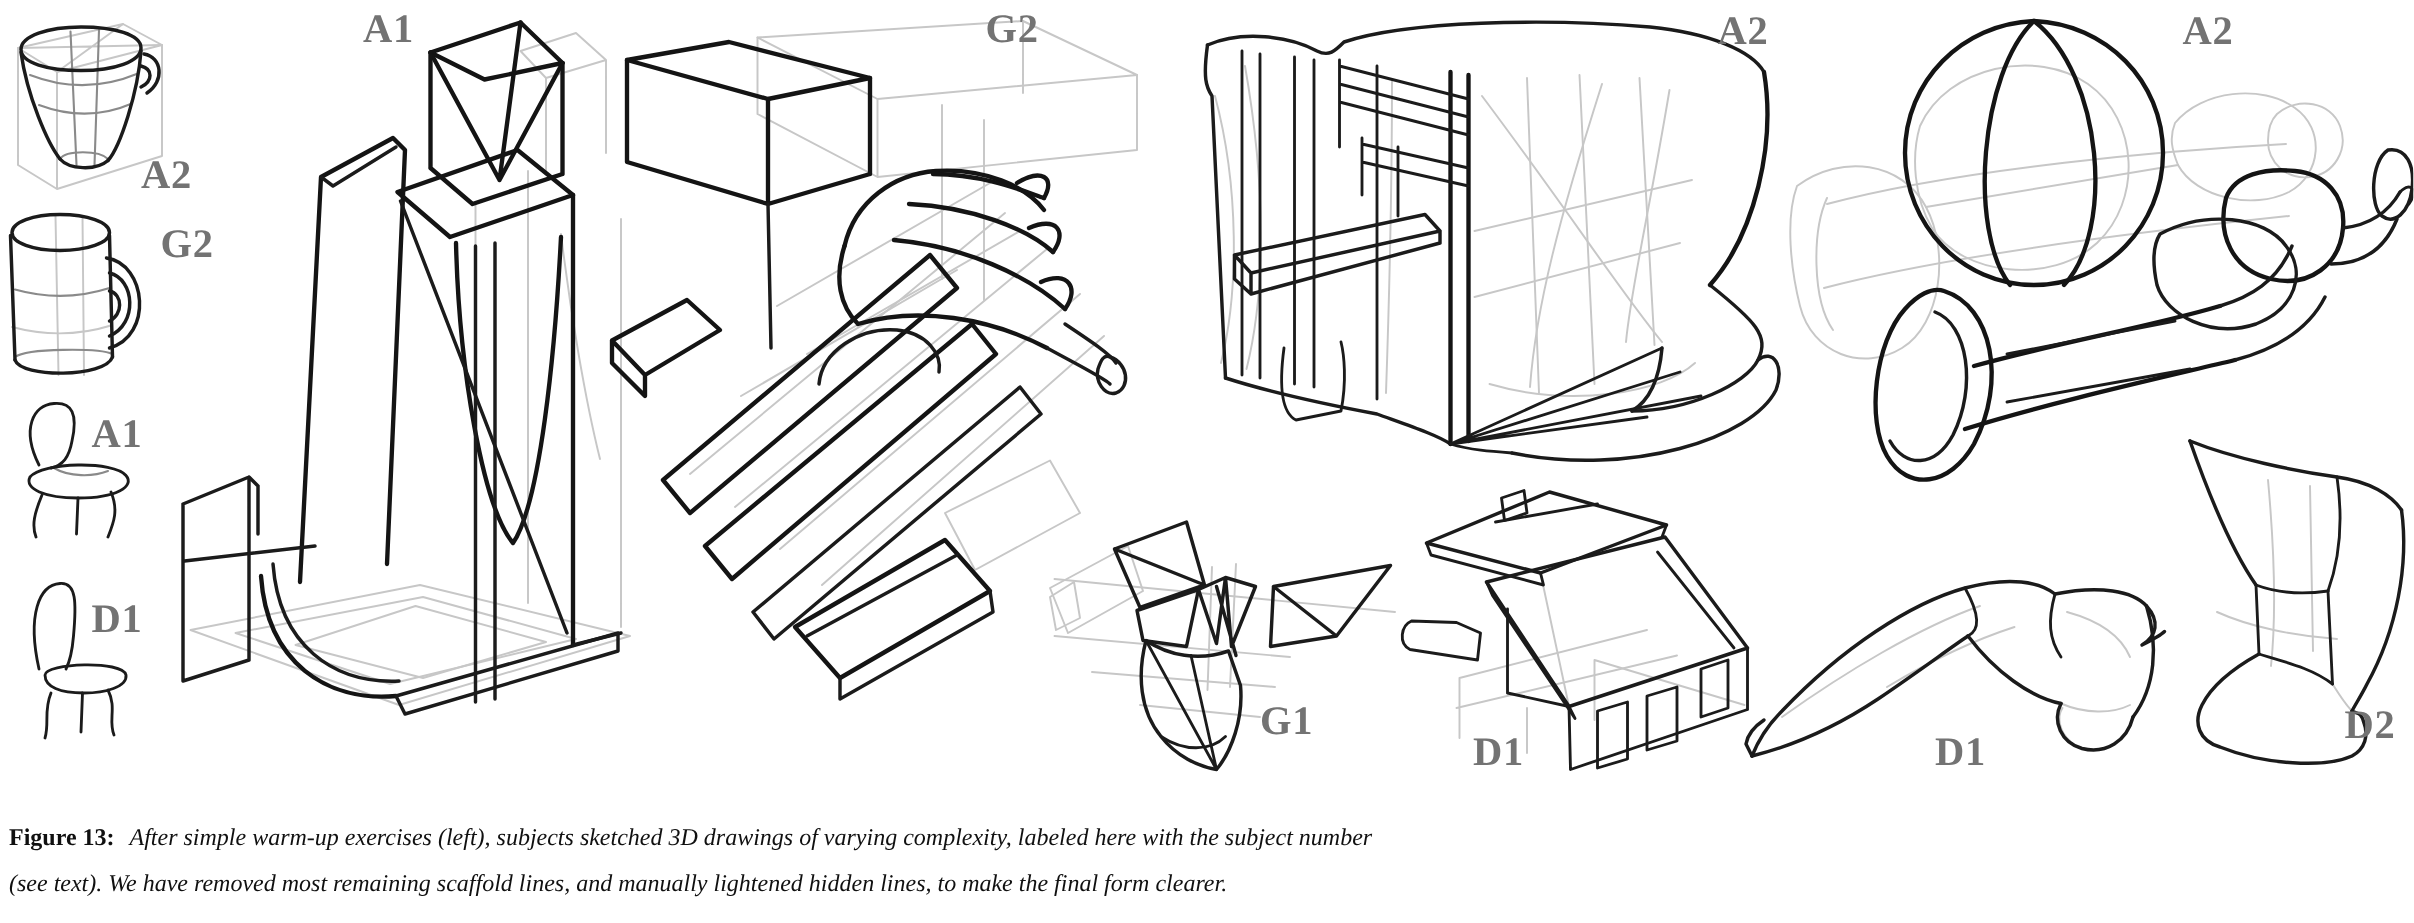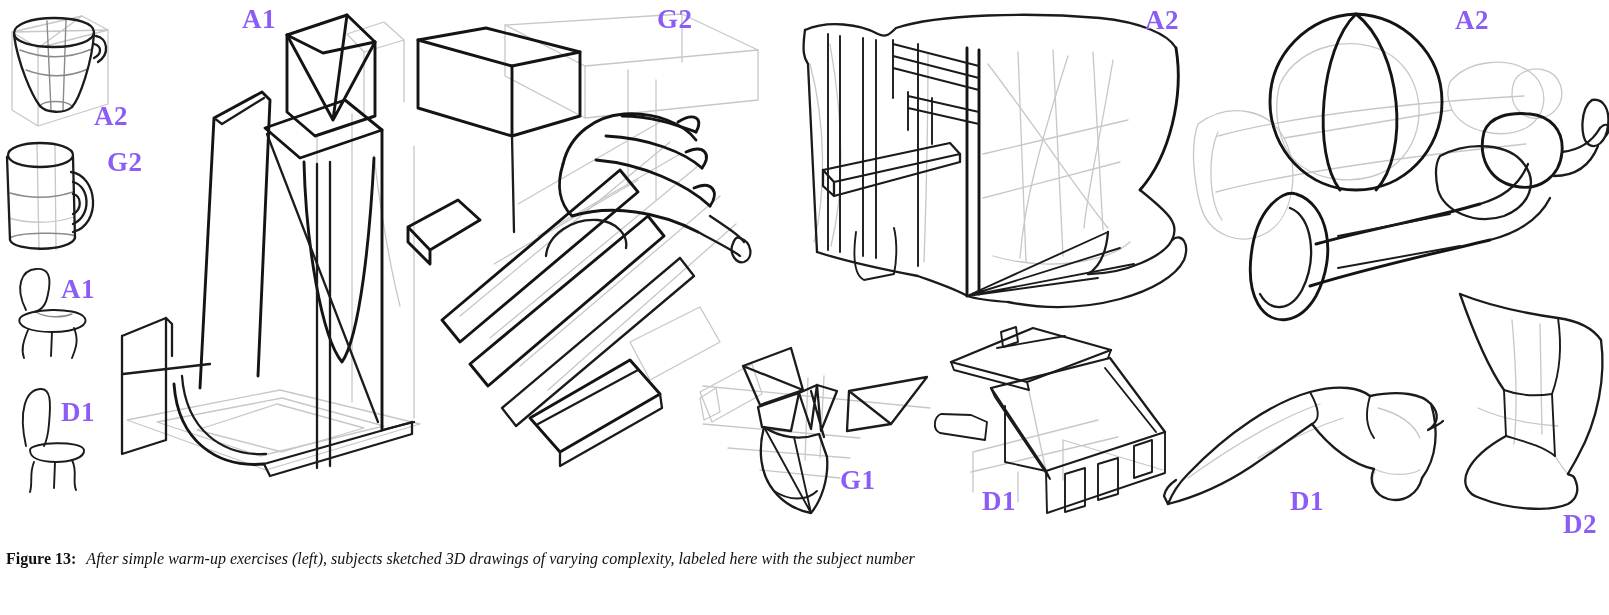--- a/index.html
+++ b/index.html
@@ -6,21 +6,21 @@
   .stage{position:relative;width:1609px;height:615px;background:#fff;overflow:hidden;
          font-family:"Liberation Serif", serif;}
   .panel{position:absolute;}
   svg{display:block;overflow:visible;}
   svg path, svg ellipse{fill:none;stroke-linecap:round;stroke-linejoin:round;}
   .lt path, .lt ellipse{stroke:#c7c7c7;stroke-width:1.3;}
   .md path, .md ellipse{stroke:#8a8a8a;stroke-width:1.4;}
   .dk path, .dk ellipse{stroke:#1b1b1b;stroke-width:2.3;}
   .dk3 path{stroke:#141414;stroke-width:2.9;}
   .dk2 path{stroke:#1b1b1b;stroke-width:1.9;}
-  .lbl{position:absolute;font-weight:bold;font-size:27px;color:#8b5cf6;line-height:1;
+  .lbl{position:absolute;font-weight:bold;font-size:27px;color:#737373;line-height:1;
        letter-spacing:0.5px;}
   .caption{position:absolute;left:6px;top:543px;width:1598px;font-size:16px;color:#101010;}
   .caption .cap-line{white-space:nowrap;line-height:31px;}
   .caption .cap-label{font-weight:bold;font-style:normal;margin-right:10px;}
   .caption .cap-text{font-style:italic;}
 </style>
 </head>
 <body>
 
 <div class="stage">
@@ -321,21 +321,24 @@
   <div class="lbl" style="left:107px;top:149px">G2</div>
   <div class="lbl" style="left:61px;top:276px">A1</div>
   <div class="lbl" style="left:61px;top:399px">D1</div>
   <div class="lbl" style="left:242px;top:6px">A1</div>
   <div class="lbl" style="left:657px;top:6px">G2</div>
   <div class="lbl" style="left:1145px;top:7px">A2</div>
   <div class="lbl" style="left:1455px;top:7px">A2</div>
   <div class="lbl" style="left:840px;top:467px">G1</div>
   <div class="lbl" style="left:982px;top:488px">D1</div>
   <div class="lbl" style="left:1290px;top:488px">D1</div>
-  <div class="lbl" style="left:1563px;top:511px">D2</div>
+  <div class="lbl" style="left:1563px;top:470px">D2</div>
 
   <div class="caption">
     <div class="cap-line">
       <span class="cap-label">Figure 13:</span><span class="cap-text">After simple warm-up exercises (left), subjects sketched 3D drawings of varying complexity, labeled here with the subject number</span>
     </div>
+    <div class="cap-line">
+      <span class="cap-text">(see text). We have removed most remaining scaffold lines, and manually lightened hidden lines, to make the final form clearer.</span>
+    </div>
   </div>
 
 </div>
 
 </body></html>

